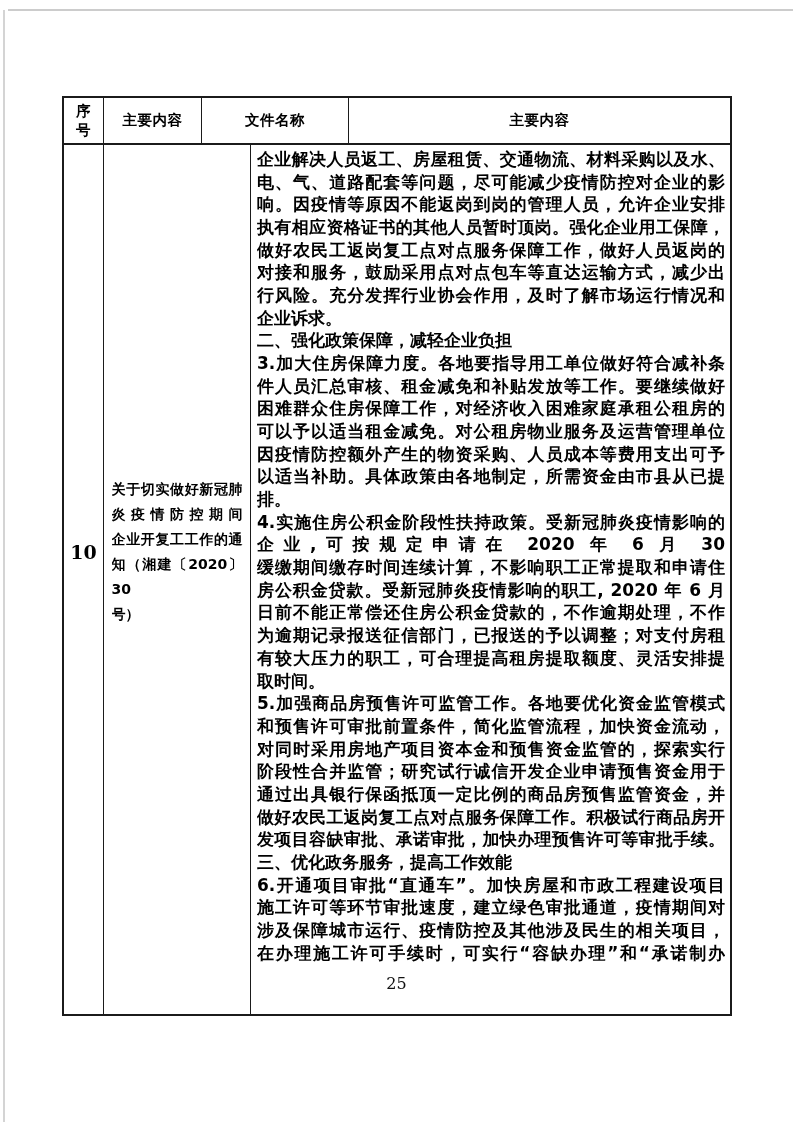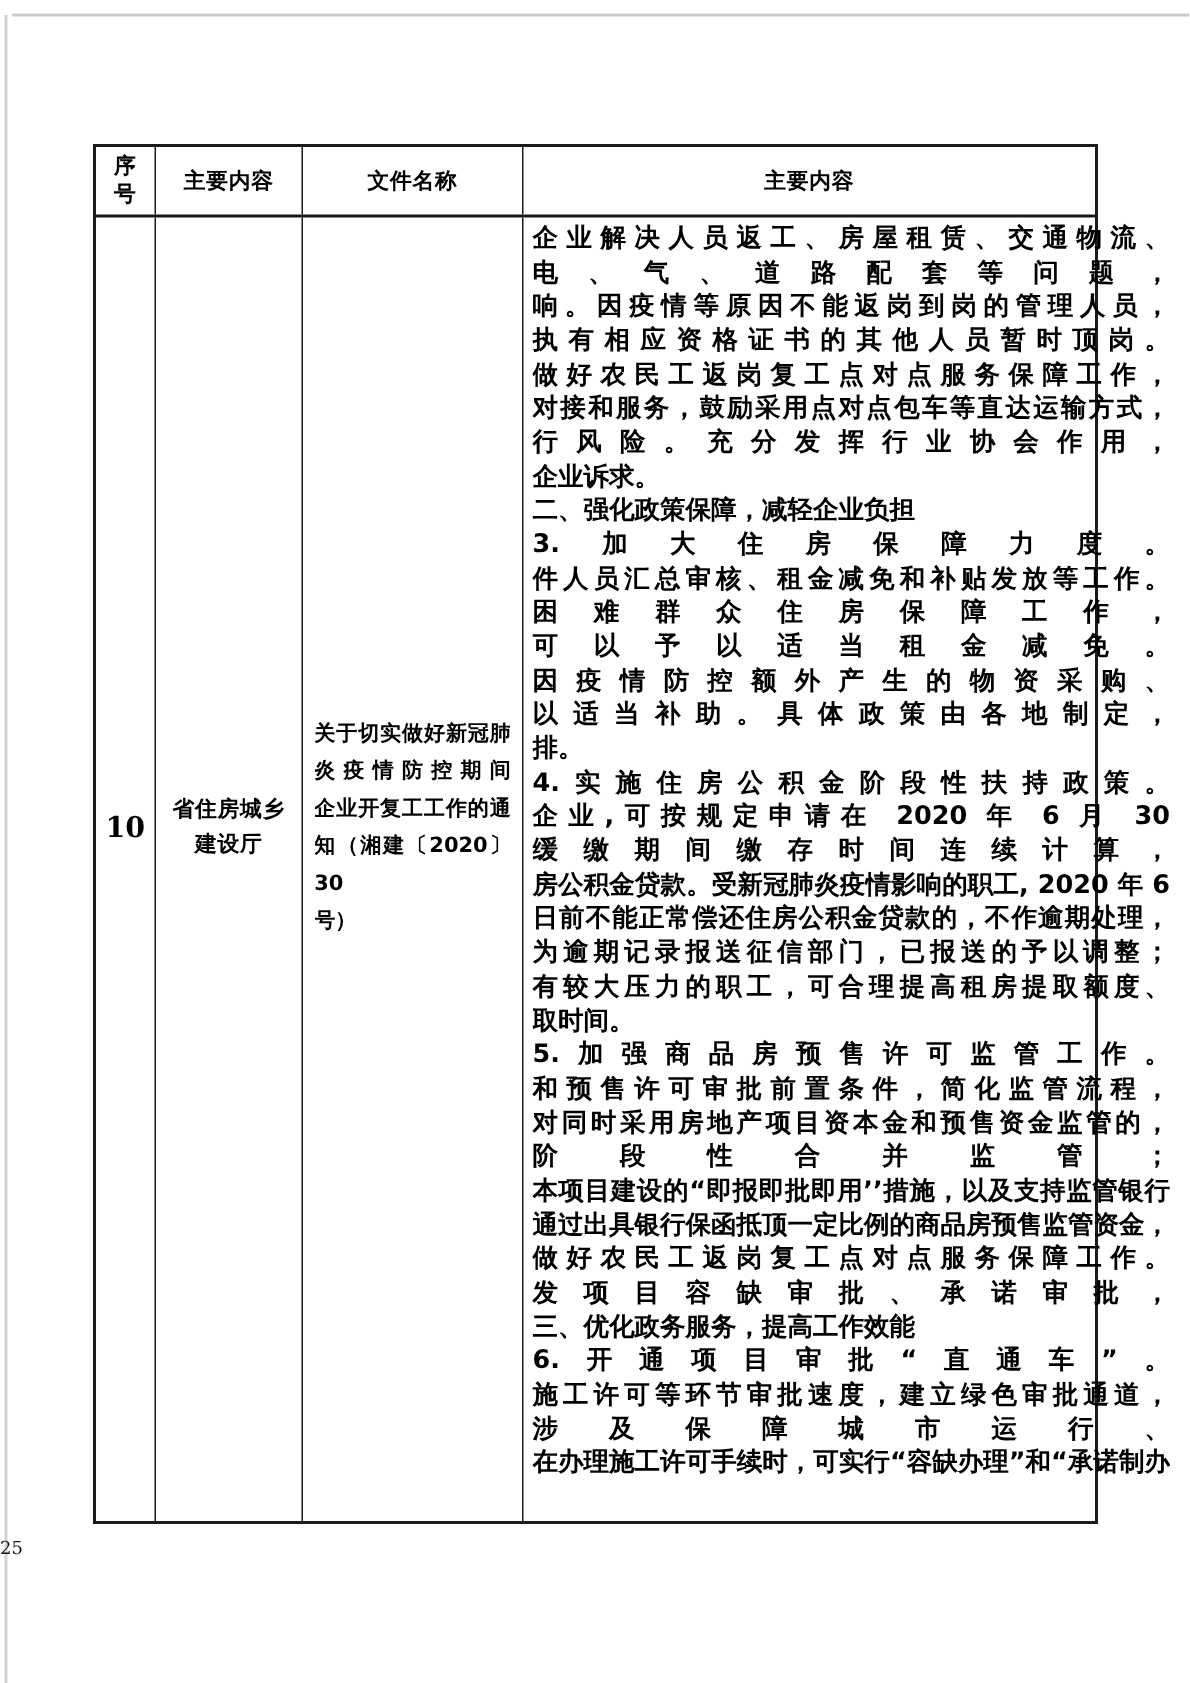--- a/index.html
+++ b/index.html
@@ -46,22 +46,22 @@
 
   .content-block { width: 100%; height: 100%; padding: 3px 5px 0 6px; overflow: hidden; }
   .cline {
     font-size: 17px; font-weight: 700; line-height: 22.68px;
     text-align: justify; text-align-last: left;
     white-space: nowrap; overflow: hidden;
   }
   .cline.full { text-align-last: justify; white-space: normal; word-break: keep-all; height: 22.68px; }
 
   .page-number {
-    position: absolute; top: 1025px; left: 0; width: 793px; text-align: left;
-    font-family: "DejaVu Serif", "Liberation Serif", serif; font-size: 12px; color: #111;
+    position: absolute; top: 974px; left: 0; width: 793px; text-align: center;
+    font-family: "DejaVu Serif", "Liberation Serif", serif; font-size: 16px; color: #111;
   }
 </style>
 </head>
 <body>
 
 <div class="page">
 
   <div class="edge-top"></div>
   <div class="edge-left"></div>
 
@@ -72,26 +72,20 @@
         <span class="no-label">序号</span>
       </div>
       <div class="hcell c-agency">主要内容</div>
       <div class="hcell c-doc">文件名称</div>
       <div class="hcell c-content">主要内容</div>
     </div>
 
     <div class="tbody">
       <div class="body-cell c-no">
         <div class="row-no vshift">10</div>
-      </div>
-      <div class="body-cell c-agency">
-        <div class="agency-block vshift">
-            <div class="aline">省住房城乡</div>
-            <div class="aline">建设厅</div>
-          </div>
       </div>
       <div class="body-cell c-doc">
         <div class="docname-block vshift">
             <div class="dline full">关于切实做好新冠肺</div>
             <div class="dline full">炎疫情防控期间</div>
             <div class="dline full">企业开复工工作的通</div>
             <div class="dline full">知（湘建〔2020〕30</div>
             <div class="dline">号）</div>
           </div>
       </div>
@@ -118,21 +112,20 @@
             <div class="cline full">缓缴期间缴存时间连续计算，不影响职工正常提取和申请住</div>
             <div class="cline full">房公积金贷款。受新冠肺炎疫情影响的职工, 2020 年 6 月 30</div>
             <div class="cline full">日前不能正常偿还住房公积金贷款的，不作逾期处理，不作</div>
             <div class="cline full">为逾期记录报送征信部门，已报送的予以调整；对支付房租</div>
             <div class="cline full">有较大压力的职工，可合理提高租房提取额度、灵活安排提</div>
             <div class="cline">取时间。</div>
             <div class="cline full">5.加强商品房预售许可监管工作。各地要优化资金监管模式</div>
             <div class="cline full">和预售许可审批前置条件，简化监管流程，加快资金流动，</div>
             <div class="cline full">对同时采用房地产项目资本金和预售资金监管的，探索实行</div>
             <div class="cline full">阶段性合并监管；研究试行诚信开发企业申请预售资金用于</div>
-            <div class="cline full">本项目建设的“即报即批即用’’措施，以及支持监管银行</div>
             <div class="cline full">通过出具银行保函抵顶一定比例的商品房预售监管资金，并</div>
             <div class="cline full">做好农民工返岗复工点对点服务保障工作。积极试行商品房开</div>
             <div class="cline full">发项目容缺审批、承诺审批，加快办理预售许可等审批手续。</div>
             <div class="cline">三、优化政务服务，提高工作效能</div>
             <div class="cline full">6.开通项目审批“直通车”。加快房屋和市政工程建设项目</div>
             <div class="cline full">施工许可等环节审批速度，建立绿色审批通道，疫情期间对</div>
             <div class="cline full">涉及保障城市运行、疫情防控及其他涉及民生的相关项目，</div>
             <div class="cline full">在办理施工许可手续时，可实行“容缺办理”和“承诺制办</div>
           </div>
       </div>

